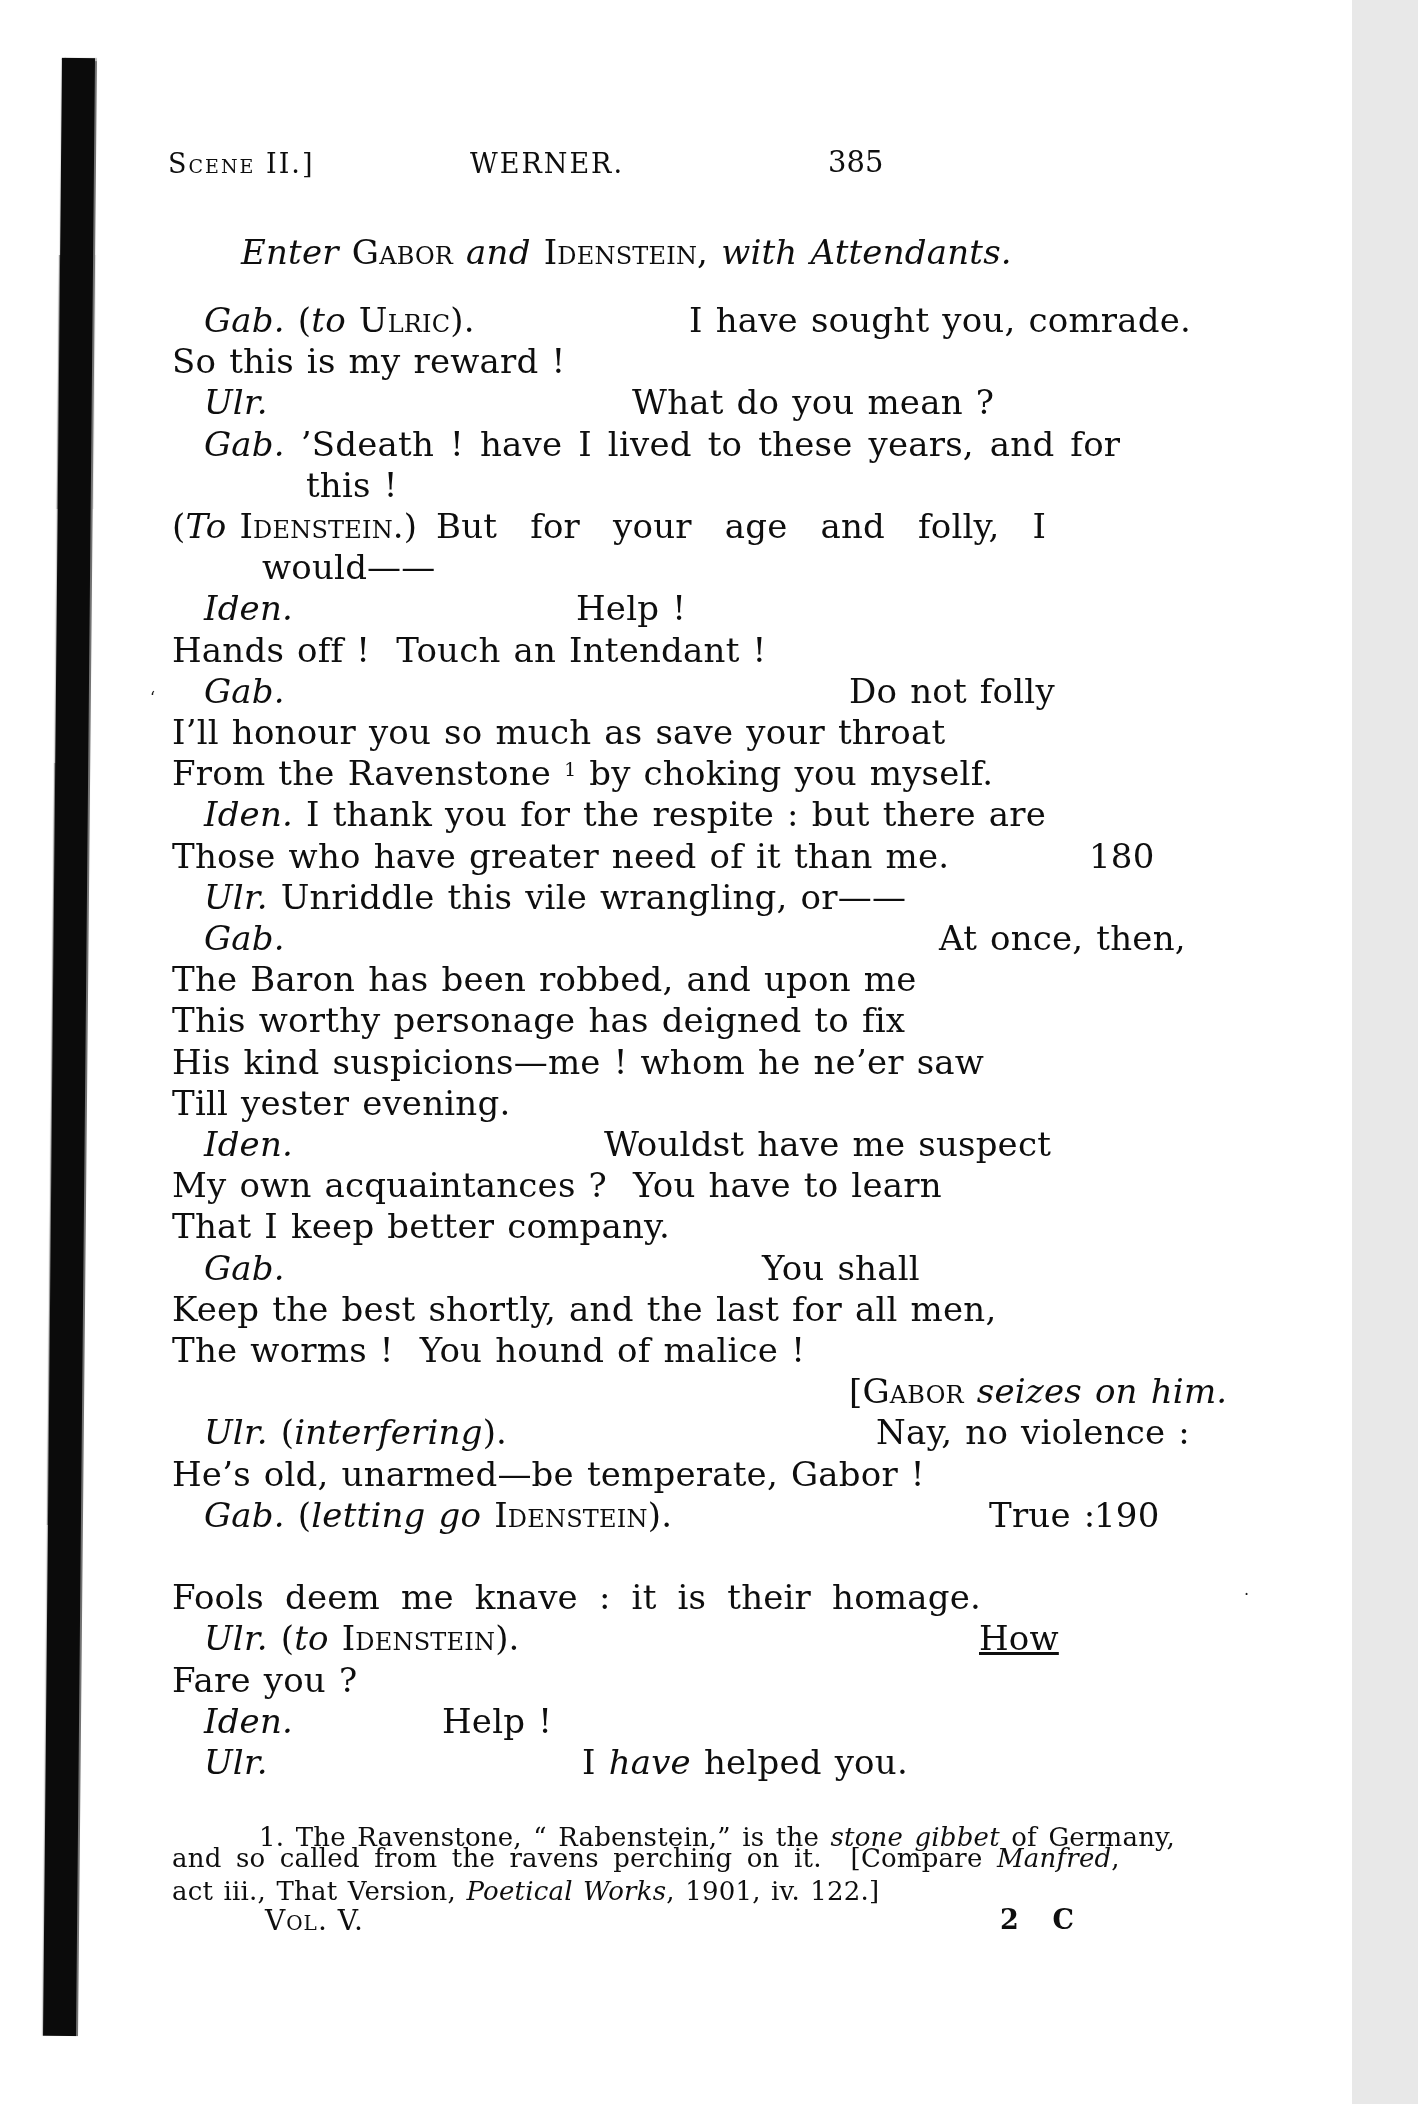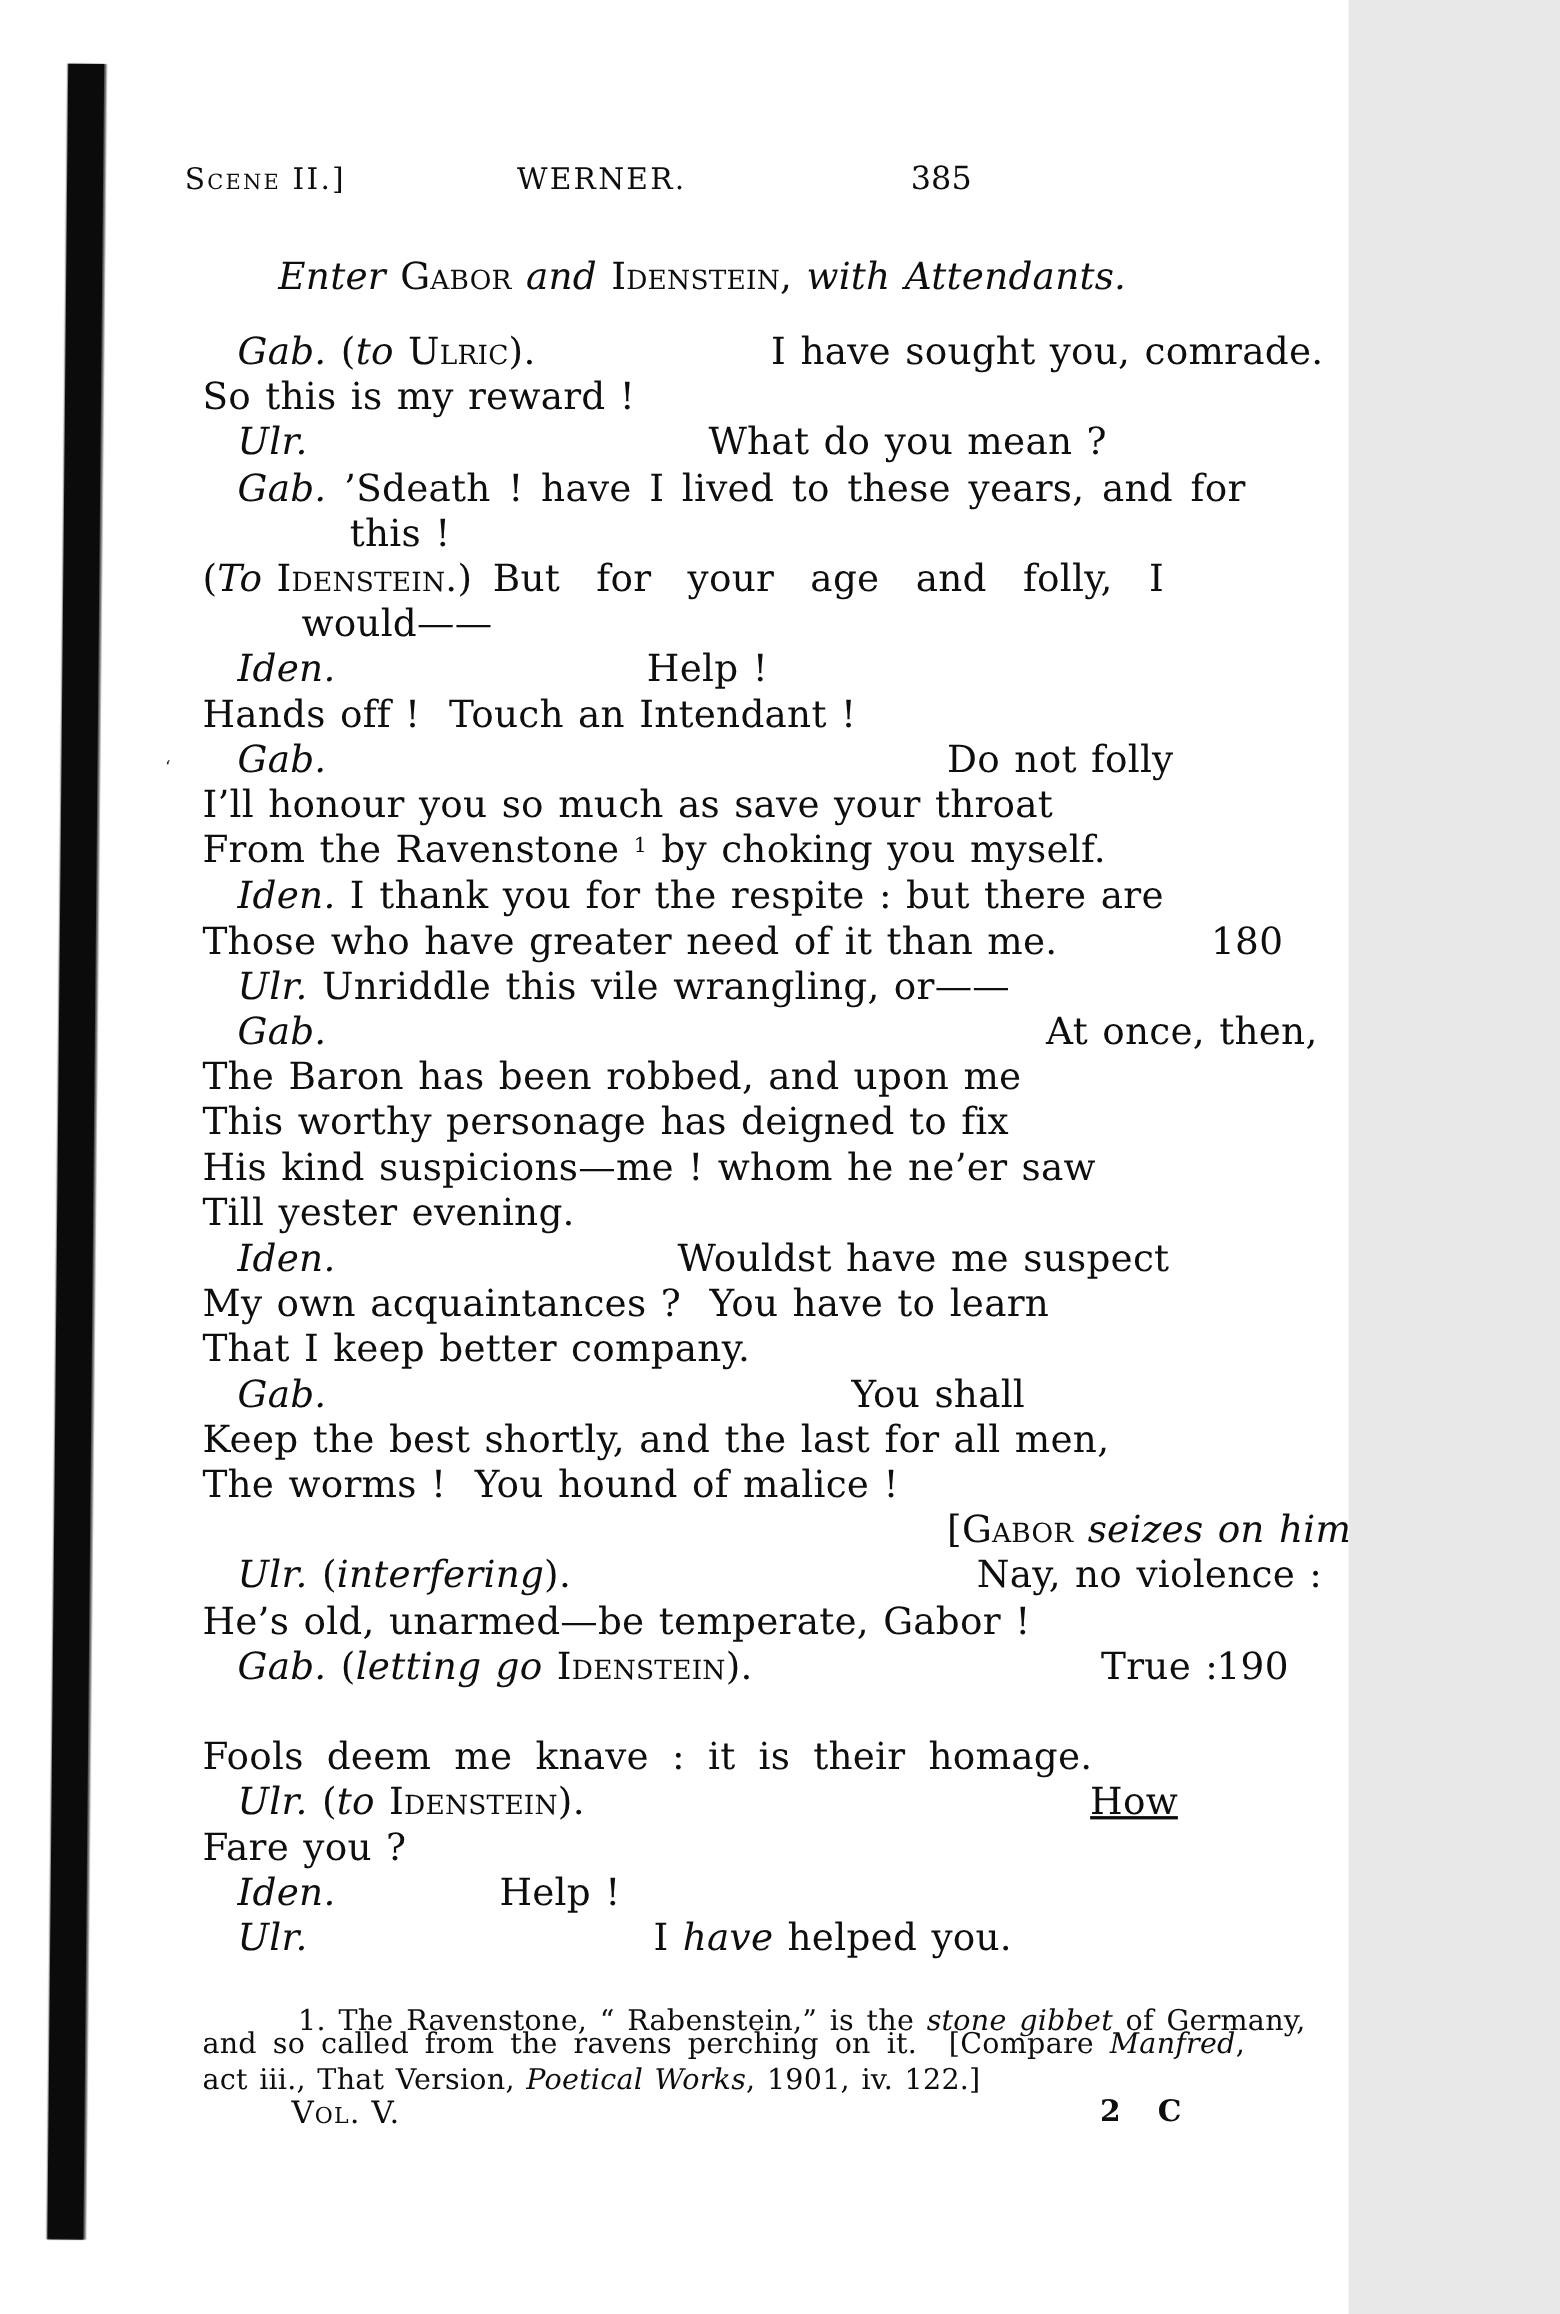--- a/index.html
+++ b/index.html
@@ -1,18 +1,18 @@
 <!DOCTYPE html>
 <html><head>
 <meta charset="utf-8">
 <style>
   html,body{margin:0;padding:0;background:#e8e8e8;}
   .page{
     position:relative;
-    width:1226px;height:2104px;
+    width:1352px;height:2104px;
     background:#ffffff;
     font-family:"DejaVu Serif","Liberation Serif",serif;
     color:#0e0e0e;
     overflow:hidden;
   }
   
   .binding{
     position:absolute;left:62px;top:58px;width:33px;height:1978px;
     background:#0b0b0b;
     transform:rotate(0.55deg);
@@ -21,21 +21,21 @@
     box-shadow:2px 0 1px rgba(0,0,0,.55), -1px 0 1px rgba(0,0,0,.45);
   }
   .hdr span, .ftr span{position:absolute;white-space:pre;}
   .hdr-scene{left:168px;top:148px;font-size:27px;font-variant:small-caps;letter-spacing:2px;}
   .hdr-title{left:470px;top:148px;font-size:27px;letter-spacing:2px;}
   .hdr-page{left:828px;top:145px;font-size:29px;}
   .ftr-vol{left:265px;top:1904px;font-size:28px;font-variant:small-caps;letter-spacing:1px;}
   .ftr-sig{left:1000px;top:1904px;font-size:27px;font-weight:600;letter-spacing:5px;}
   #text-lines{position:absolute;left:0;top:0;width:100%;height:100%;}
   .text-line{
-    position:absolute;left:16px;width:100%;height:42px;
+    position:absolute;left:4px;width:100%;height:42px;
     font-size:34px;word-spacing:2px;letter-spacing:0.2px;
   }
   .text-line.fn{font-size:26px;height:34px;}
   .line-part{position:absolute;top:0;white-space:pre;}
   .s-i{font-style:italic;}
   .s-sc{font-variant:small-caps;}
   .s-sup{font-size:0.55em;vertical-align:0.5em;}
   .speck{position:absolute;font-size:16px;color:#1a1a1a;}
 </style>
 </head>

